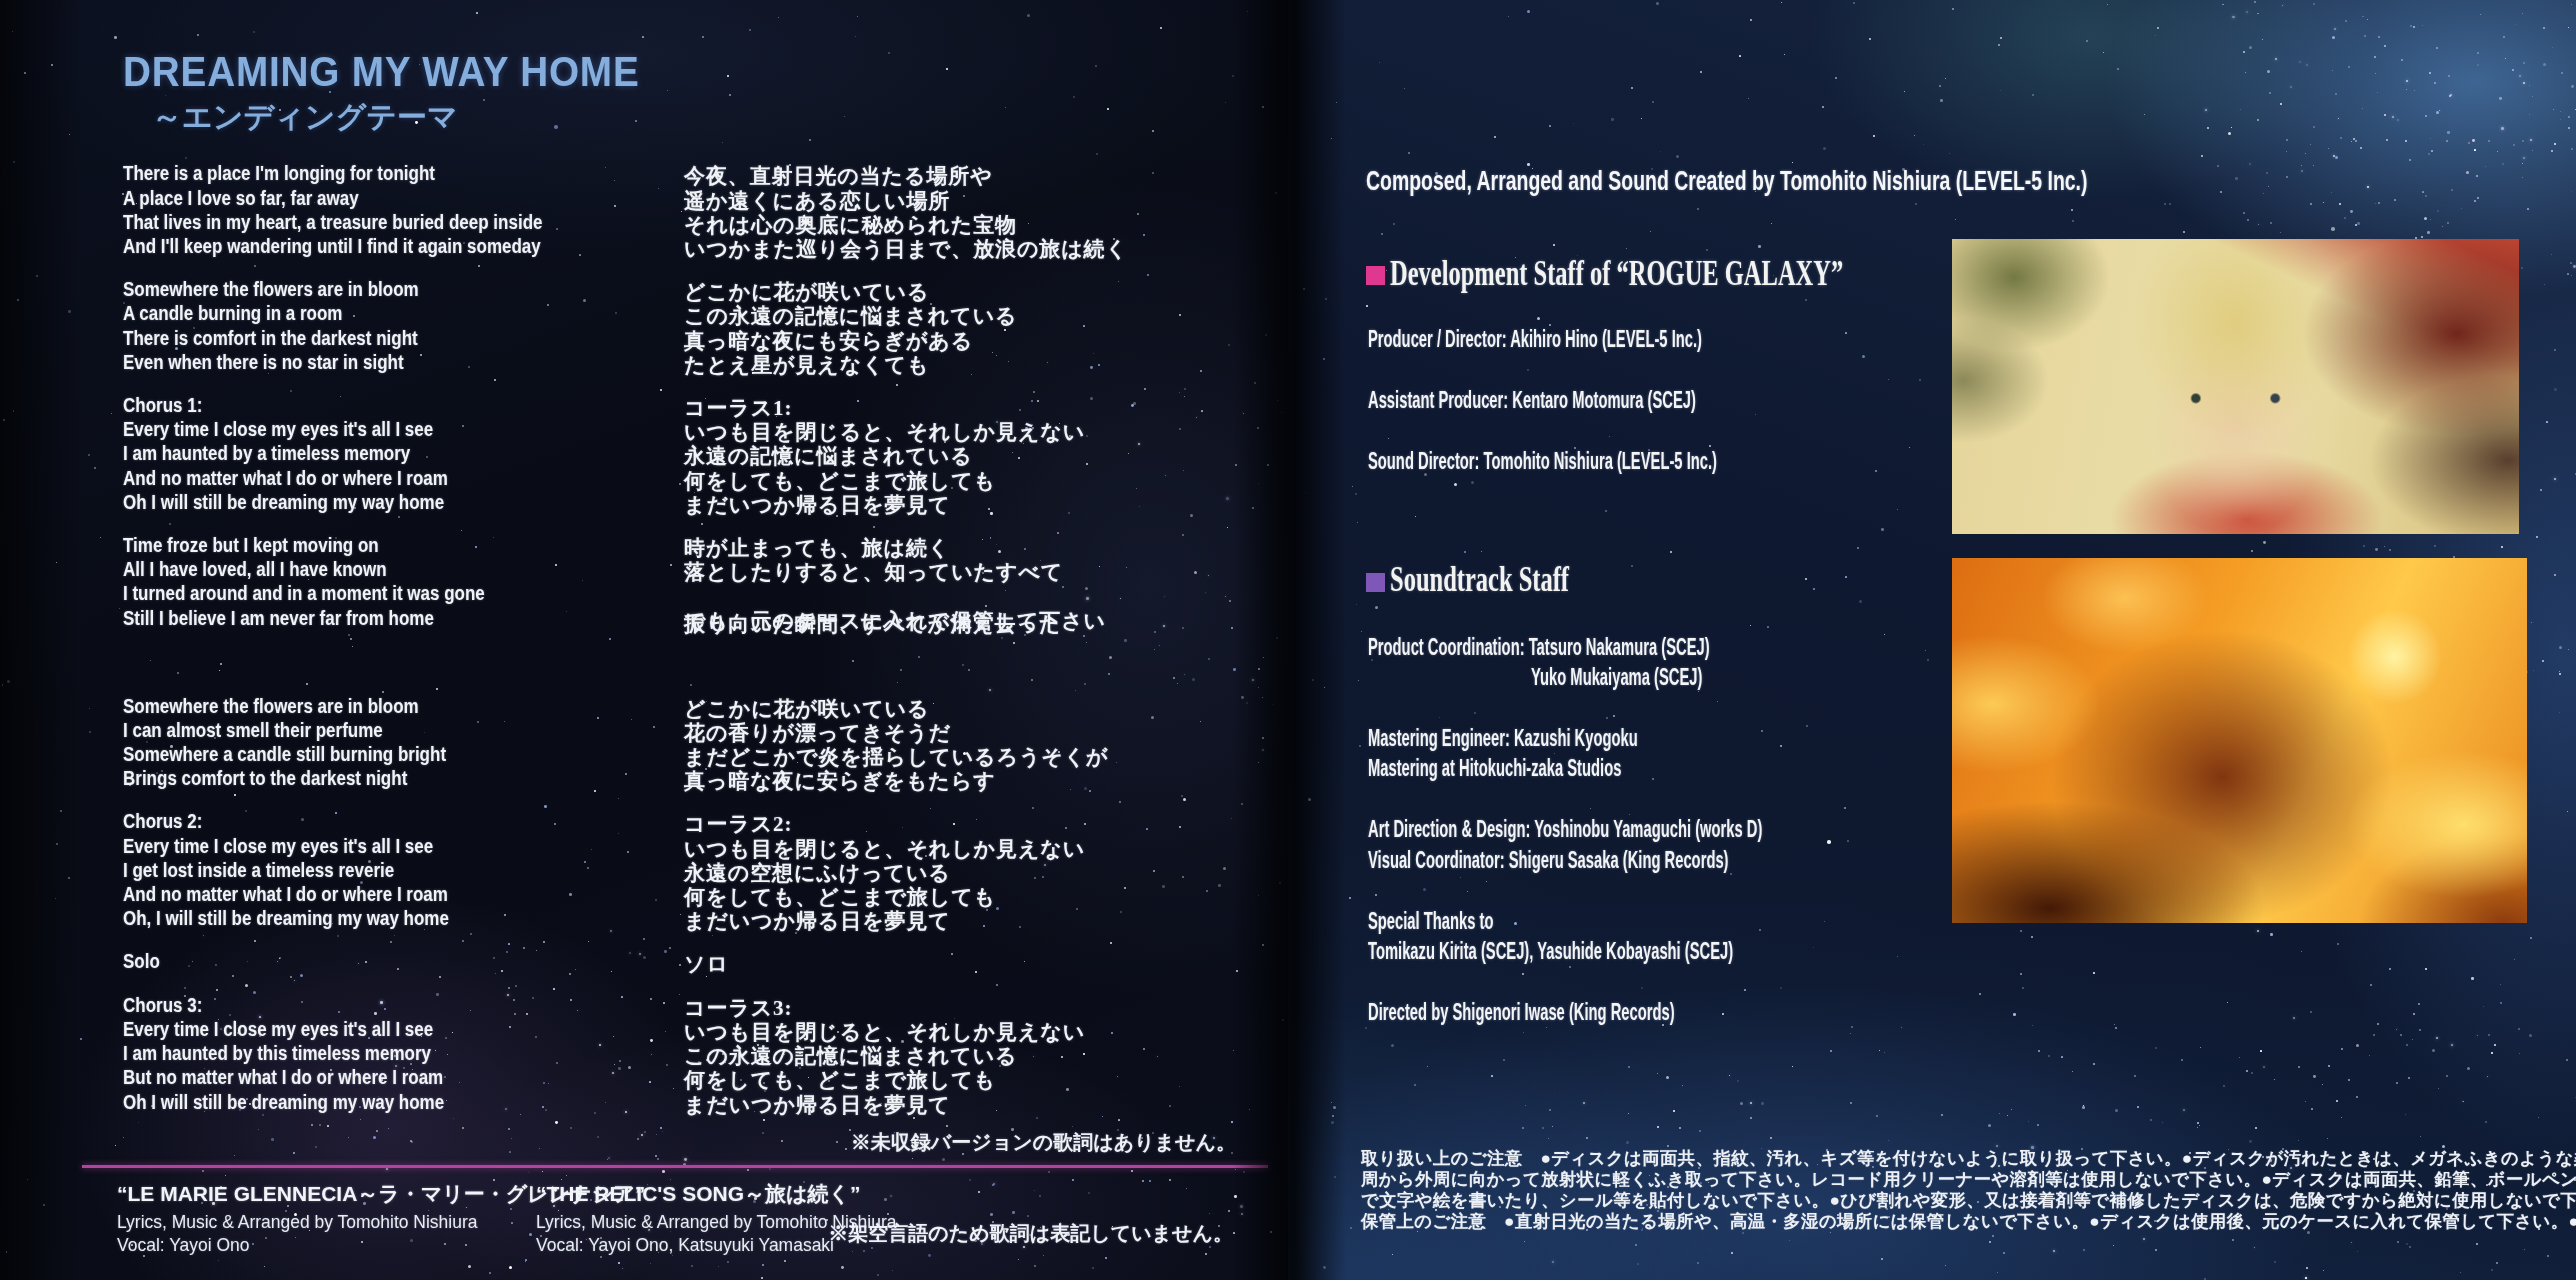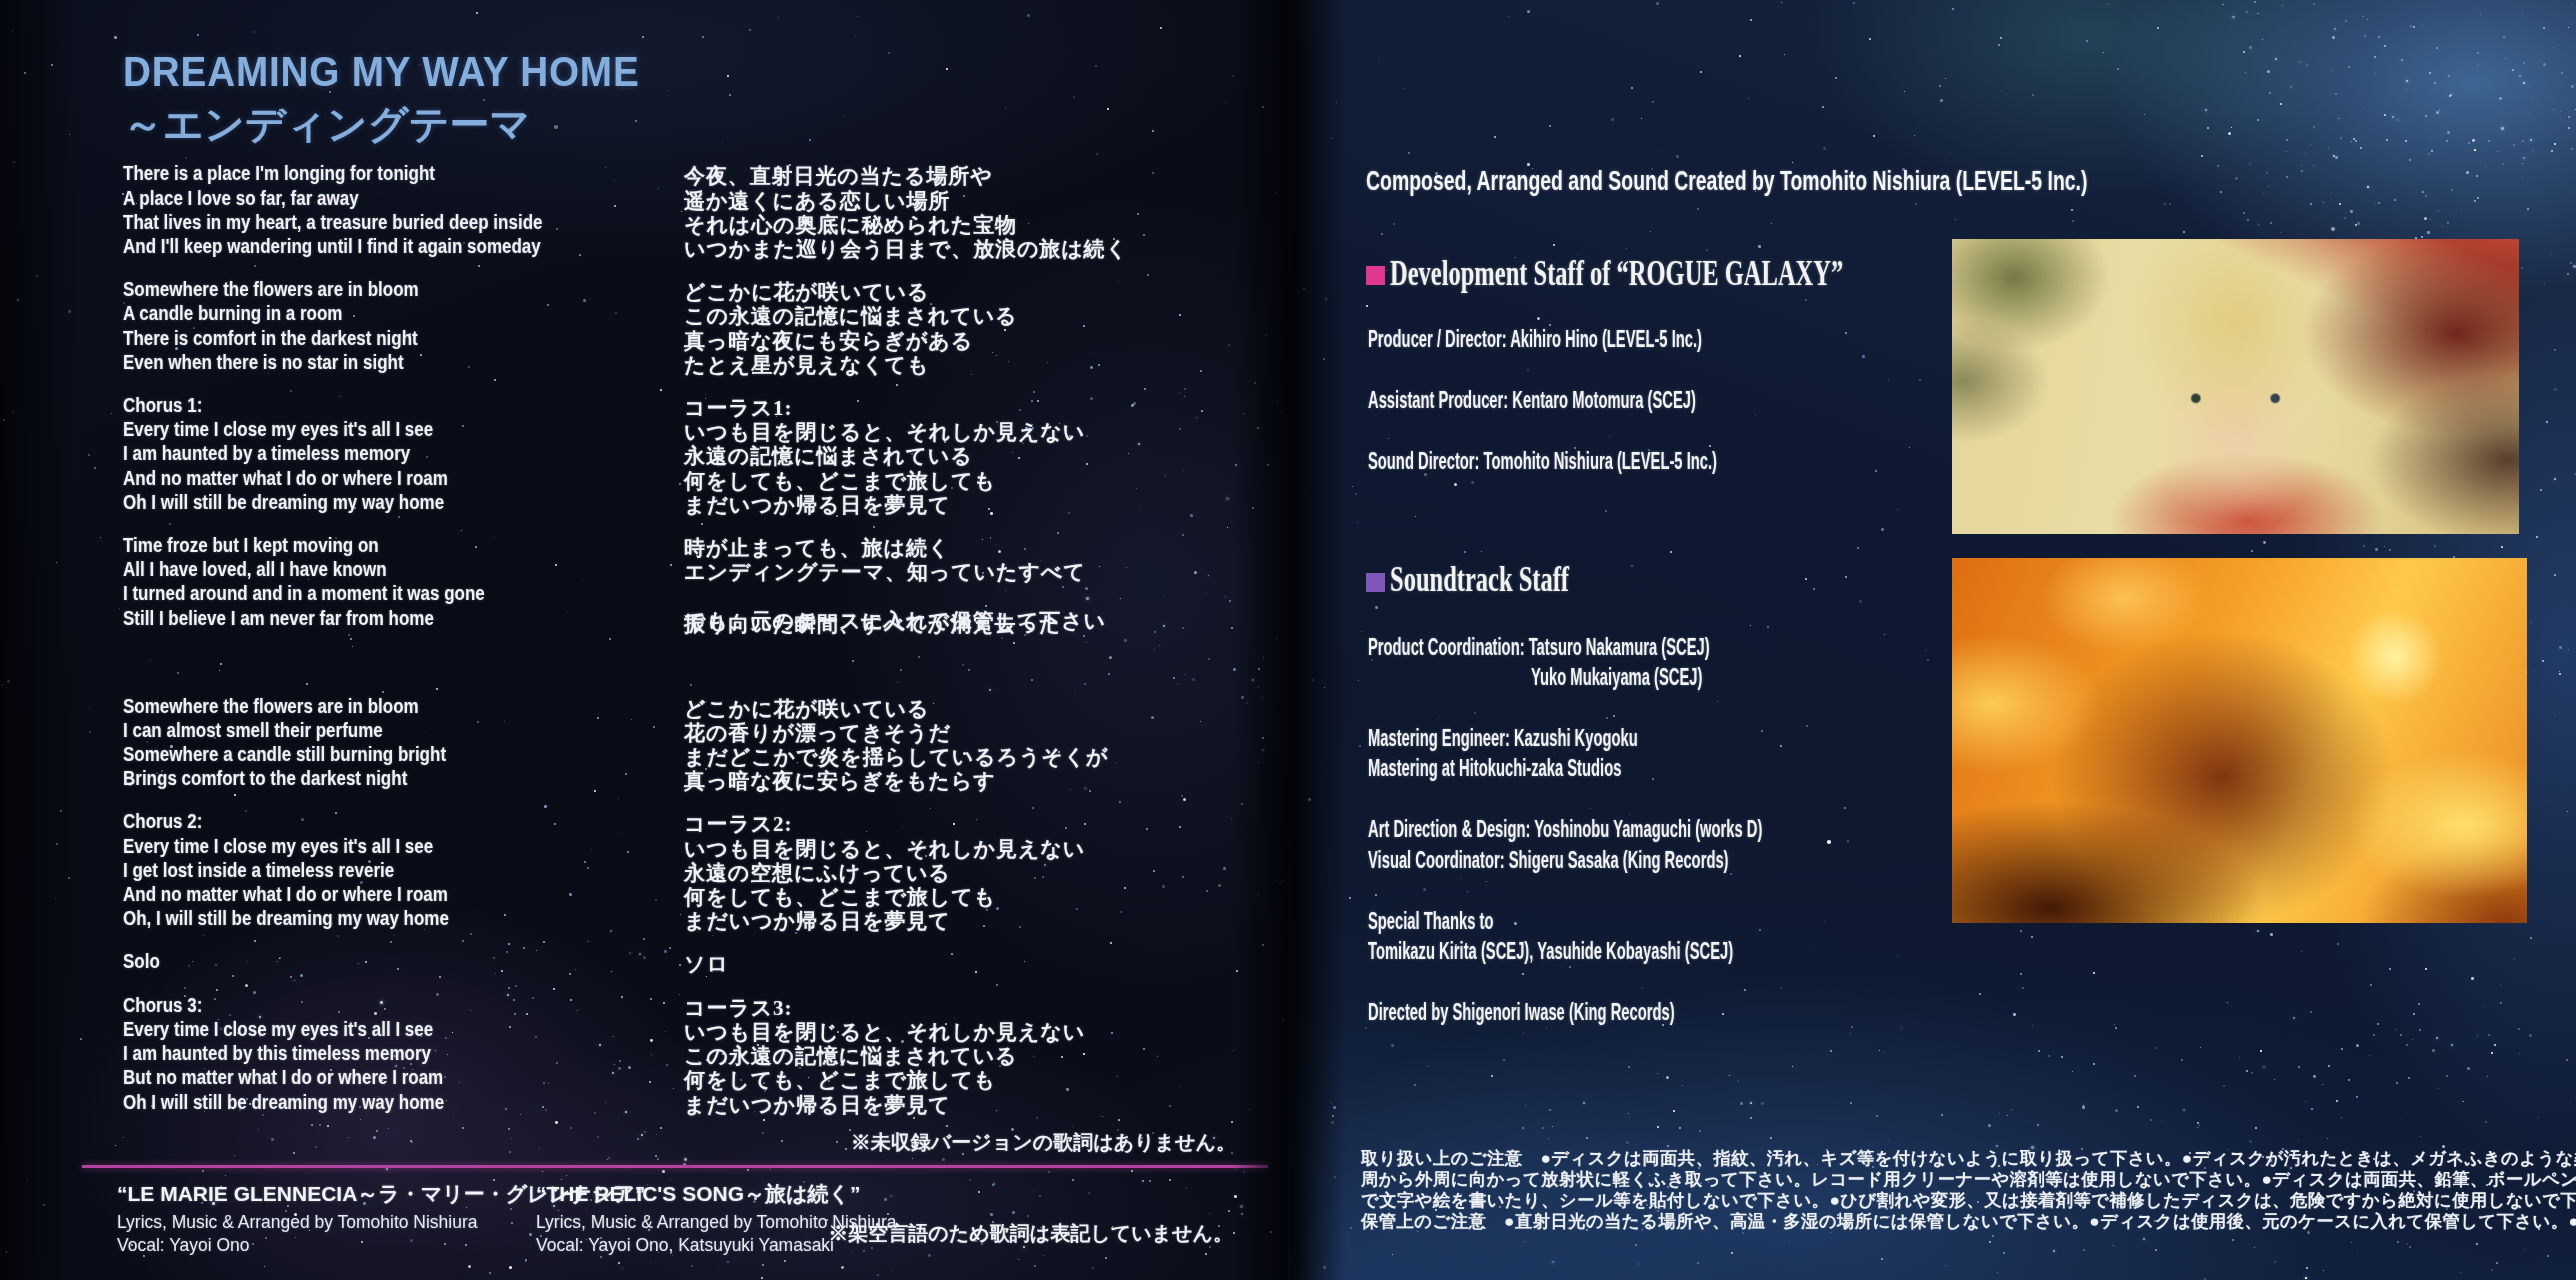--- a/index.html
+++ b/index.html
@@ -15,22 +15,22 @@
       radial-gradient(ellipse 438px 328px at 392px 1131px, rgba(112,82,152,.24), rgba(0,0,0,0) 72%),
       radial-gradient(ellipse 547px 255px at 821px 1204px, rgba(92,76,134,.20), rgba(0,0,0,0) 72%),
       radial-gradient(ellipse 474px 566px at 1149px 584px, rgba(74,88,148,.16), rgba(0,0,0,0) 72%),
       radial-gradient(ellipse 821px 274px at 639px 55px, rgba(58,76,128,.18), rgba(0,0,0,0) 75%),
       linear-gradient(160deg,#0b101f 0%,#090c16 45%,#0b0e1b 100%);}
   #left-page:before{content:"";position:absolute;left:0;top:0;width:82px;height:1281px;z-index:2;
       background:linear-gradient(to right, rgba(0,0,0,.65), rgba(0,0,0,0));}
   .page-title{font-weight:700;font-size:43px;letter-spacing:0.9px;color:#86aedd;
       transform:scaleX(.9);transform-origin:0 50%;white-space:nowrap;
       text-shadow:0 0 6.4px rgba(90,140,220,.38);}
-  .page-subtitle{font-weight:700;font-size:40px;color:#86aedd;white-space:nowrap;
-      text-shadow:0 0 5.5px rgba(90,140,220,.35);}
+  .page-subtitle{font-weight:700;font-size:30px;color:#86aedd;white-space:nowrap;
+      text-shadow:0 0 5.5px rgba(90,140,220,.35);margin-left:29px;}
   .credit-line{font-weight:500;font-size:21px;color:#e9edf3;transform:scaleX(.88);
       transform-origin:0 50%;white-space:nowrap;text-shadow:0 0 2.7px rgba(215,225,255,.35);}
   .en-line{font-weight:700;font-size:20px;color:#f1f3f6;transform:scaleX(.85);
       transform-origin:0 50%;white-space:nowrap;position:absolute;
       text-shadow:0 0 2.7px rgba(215,228,255,.4);}
   .ja-line{font-family:"Liberation Serif","DejaVu Serif",serif;font-weight:600;font-size:21px;
       letter-spacing:0.9px;color:#f1f3f6;white-space:nowrap;position:absolute;
       text-shadow:0 0 2.7px rgba(215,228,255,.4);}
   .note-line{font-weight:600;font-size:20px;color:#eef1f5;white-space:nowrap;
       text-shadow:0 0 2.7px rgba(215,228,255,.35);}
@@ -936,21 +936,21 @@
         <div class="ja-line txt" style="left: 684px; top: 278px;">どこかに花が咲いている</div>
         <div class="ja-line txt" style="left: 684px; top: 302px;">この永遠の記憶に悩まされている</div>
         <div class="ja-line txt" style="left: 684px; top: 327px;">真っ暗な夜にも安らぎがある</div>
         <div class="ja-line txt" style="left: 684px; top: 351px;">たとえ星が見えなくても</div>
         <div class="ja-line txt" style="left: 684px; top: 394px;">コーラス1:</div>
         <div class="ja-line txt" style="left: 684px; top: 418px;">いつも目を閉じると、それしか見えない</div>
         <div class="ja-line txt" style="left: 684px; top: 442px;">永遠の記憶に悩まされている</div>
         <div class="ja-line txt" style="left: 684px; top: 467px;">何をしても、どこまで旅しても</div>
         <div class="ja-line txt" style="left: 684px; top: 491px;">まだいつか帰る日を夢見て</div>
         <div class="ja-line txt" style="left: 684px; top: 534px;">時が止まっても、旅は続く</div>
-        <div class="ja-line txt" style="left: 684px; top: 558px;">エンディングテーマ、知っていたすべて</div>
+        <div class="ja-line txt" style="left: 684px; top: 558px;">落としたりすると、知っていたすべて</div>
         <div class="ja-line txt" style="left: 684px; top: 582px; margin-top: 28px;">振り向いた瞬間、すべてが消え去った</div>
         <div class="ja-line txt" style="left: 684px; top: 607px;">でも、元のケースに入れて保管して下さい</div>
         <div class="ja-line txt" style="left: 684px; top: 695px;">どこかに花が咲いている</div>
         <div class="ja-line txt" style="left: 684px; top: 719px;">花の香りが漂ってきそうだ</div>
         <div class="ja-line txt" style="left: 684px; top: 743px;">まだどこかで炎を揺らしているろうそくが</div>
         <div class="ja-line txt" style="left: 684px; top: 767px;">真っ暗な夜に安らぎをもたらす</div>
         <div class="ja-line txt" style="left: 684px; top: 810px;">コーラス2:</div>
         <div class="ja-line txt" style="left: 684px; top: 835px;">いつも目を閉じると、それしか見えない</div>
         <div class="ja-line txt" style="left: 684px; top: 859px;">永遠の空想にふけっている</div>
         <div class="ja-line txt" style="left: 684px; top: 883px;">何をしても、どこまで旅しても</div>

